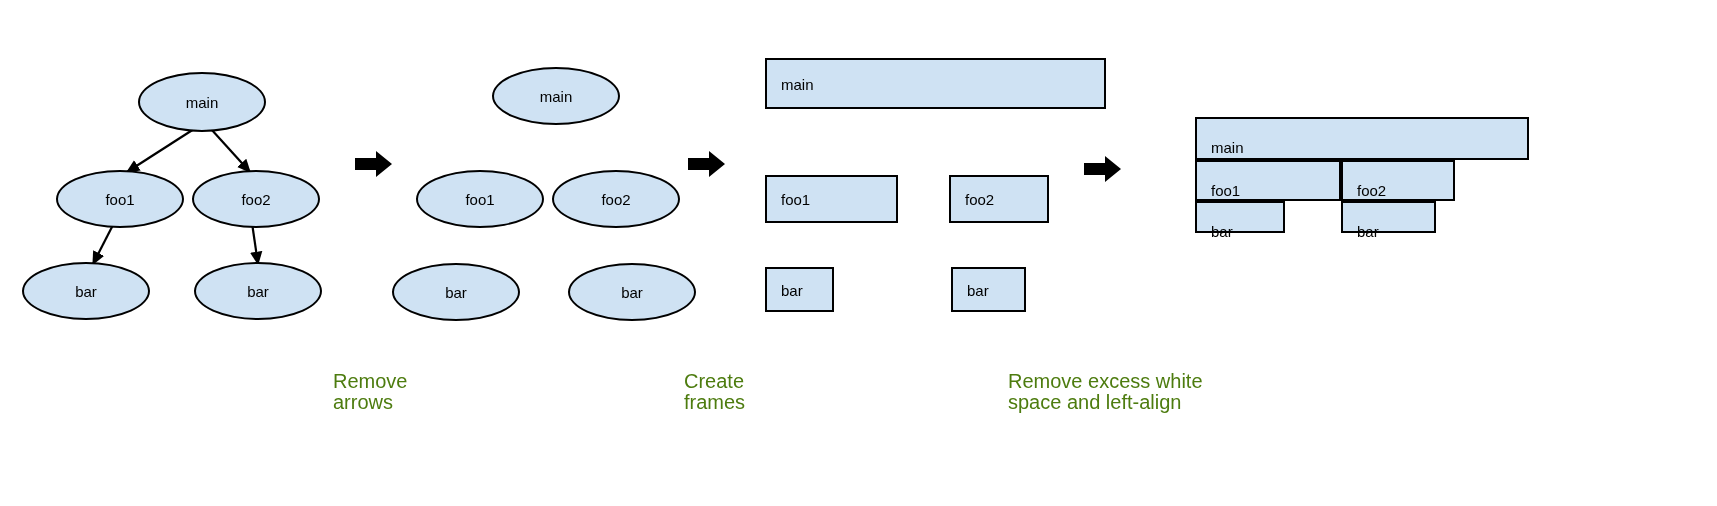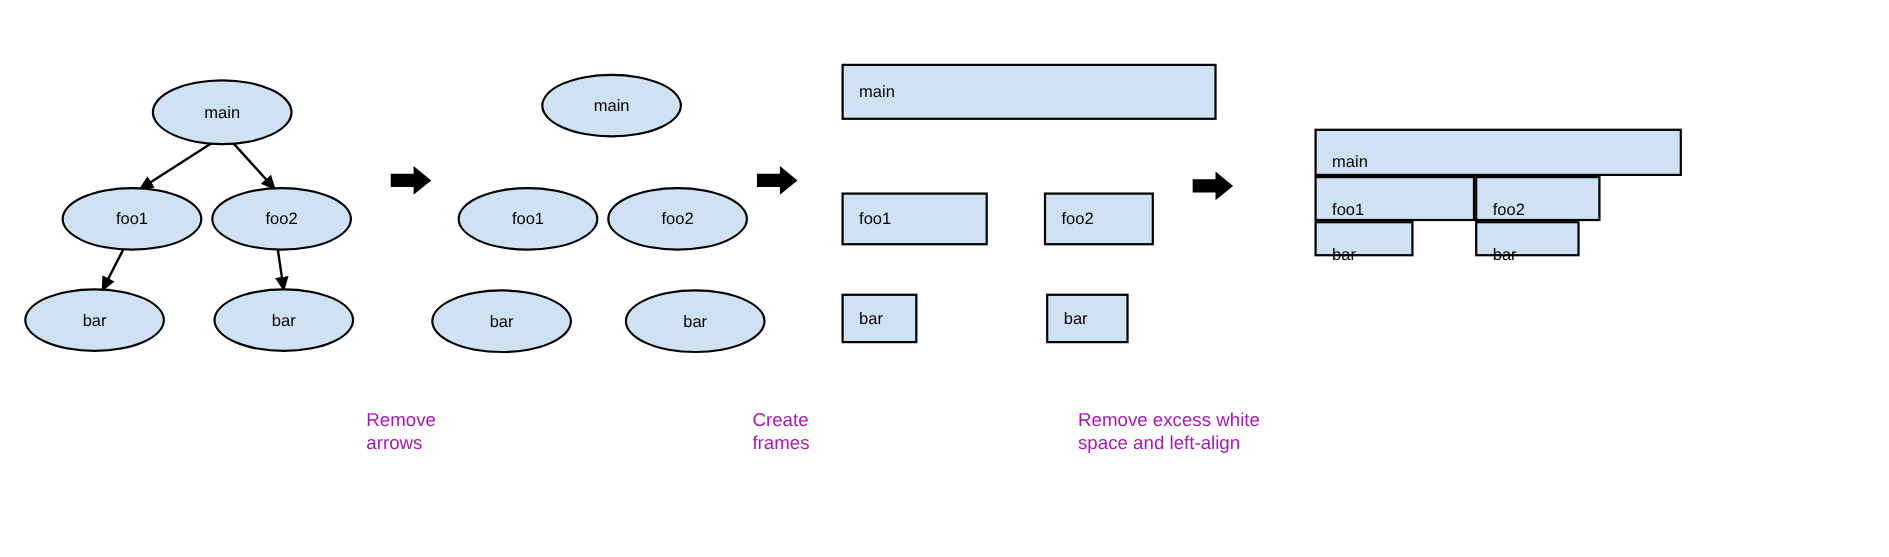--- a/index.html
+++ b/index.html
@@ -56,23 +56,23 @@
     top: 0;
     width: 1717px;
     height: 506px;
     pointer-events: none;
   }
   .step-arrow {
     position: absolute;
   }
   .caption {
     position: absolute;
-    font-size: 17px;
+    font-size: 20px;
     line-height: 21px;
-    color: #a21caf;
+    color: #4d7c0f;
     white-space: pre-line;
   }
 </style>
 </head>
 <body>
 
 <div id="canvas">
 
   <svg class="edge-svg" viewBox="0 0 1717 506" xmlns="http://www.w3.org/2000/svg">
     <defs>
@@ -179,16 +179,16 @@
   <div class="step-arrow" style="left:1084px;top:155px;width:38px;height:28px;">
     <svg viewBox="0 0 38 28" width="38" height="28" xmlns="http://www.w3.org/2000/svg">
       <path d="M0,8 L21,8 L21,1 L37,14 L21,27 L21,20 L0,20 Z" fill="#000000"></path>
     </svg>
   </div>
 
   <div class="caption" style="left:333px;top:371px;">Remove
 arrows</div>
   <div class="caption" style="left:668px;top:371px;margin-left:16px;">Create
 frames</div>
-  <div class="caption" style="left:980px;top:371px;">Remove excess white
+  <div class="caption" style="left:1008px;top:371px;">Remove excess white
 space and left-align</div>
 
 </div>
 
 </body></html>

